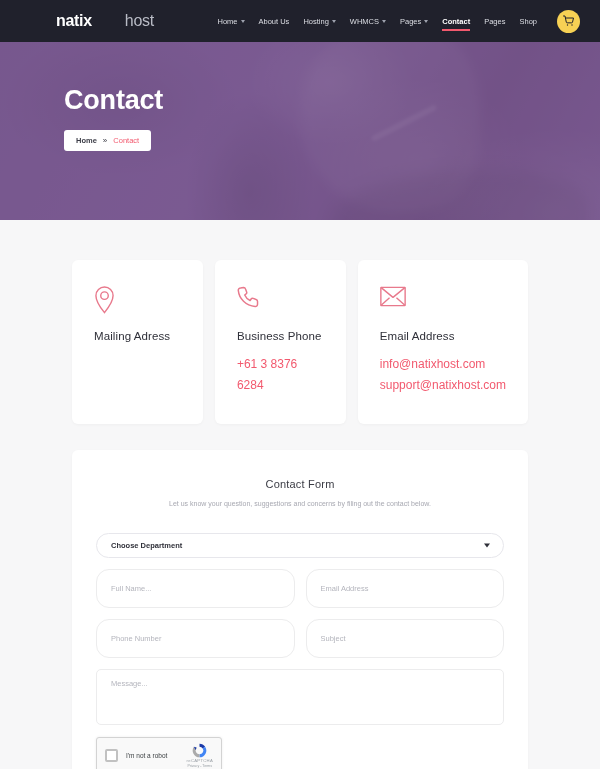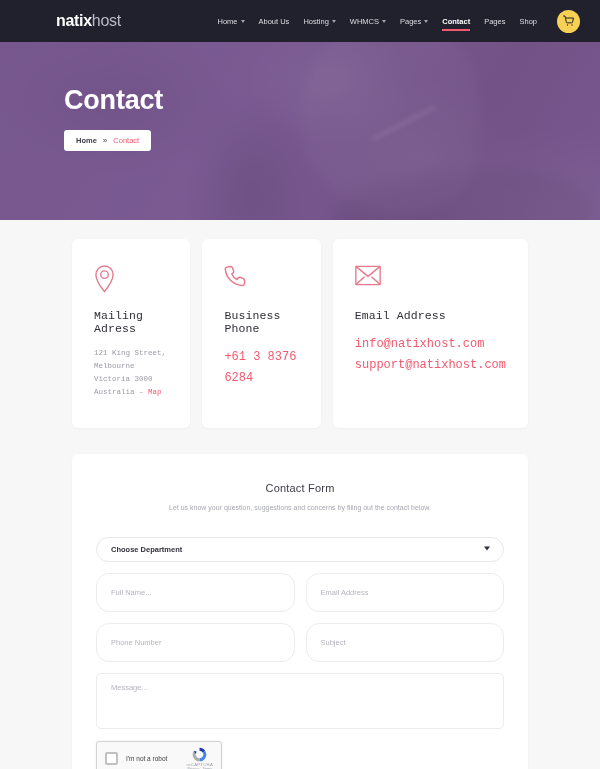--- a/index.html
+++ b/index.html
@@ -19,21 +19,21 @@
     padding: 0 20px 0 56px;
     position: relative;
     z-index: 5;
   }
   .logo {
     font-size: 16px;
     letter-spacing: -0.3px;
     white-space: nowrap;
   }
   .logo .b { color: #ffffff; font-weight: 700; }
-  .logo .l { color: #b9bcc6; font-weight: 400; }
+  .logo .l { color: #b9bcc6; font-weight: 400; margin-left: 33px; }
 
   .nav {
     margin-left: auto;
     display: flex;
     align-items: center;
     gap: 14px;
   }
   .nav-item {
     display: flex;
     align-items: center;
@@ -148,22 +148,21 @@
     font-size: 7.5px;
   }
   .crumb-home { color: #3a3b45; font-weight: 600; cursor: pointer; }
   .crumb-sep { color: #3a3b45; font-size: 8px; }
   .crumb-cur { color: #f2596e; }
 
   
   .cards {
     display: flex;
     gap: 12px;
-    padding: 19px 72px 0 72px;
-    font-family: Liberation Mono, monospace;
+    padding: 40px 72px 0 72px;
   }
   .card {
     flex: 1;
     background: #ffffff;
     border-radius: 6px;
     padding: 26px 22px 28px 22px;
     min-height: 126px;
     box-shadow: 0 1px 3px rgba(0,0,0,0.035);
   }
   .card-icon { height: 30px; margin-bottom: 14px; }
@@ -387,24 +386,20 @@
 <div class="cards">
 
   <div class="card">
     <div class="card-icon">
       <svg width="21" height="28" viewBox="0 0 24 32" fill="none" stroke="#e8798c" stroke-width="1.6">
         <path d="M12 1.2C6.6 1.2 2.2 5.6 2.2 11c0 7.4 9.8 19.4 9.8 19.4S21.8 18.4 21.8 11c0-5.4-4.4-9.8-9.8-9.8z"></path>
         <circle cx="12" cy="11" r="4.3"></circle>
       </svg>
     </div>
     <div class="card-title">Mailing Adress</div>
-    <div class="card-text">
-      <span>121 King Street, Melbourne</span><br>
-      <span>Victoria 3000 Australia – </span><span class="accent">Map</span>
-    </div>
   </div>
 
   <div class="card">
     <div class="card-icon">
       <svg width="22" height="26" viewBox="0 0 24 28" fill="none" stroke="#e8798c" stroke-width="1.6" stroke-linecap="round" stroke-linejoin="round">
         <path d="M7.2 1.5c1 0 1.8.6 2.1 1.5l1.2 3.3c.3.8.1 1.7-.6 2.2l-1.5 1.1c1.1 2.6 3.2 4.8 5.9 6l1.1-1.6c.5-.7 1.4-1 2.2-.7l3.3 1.2c.9.3 1.5 1.1 1.5 2.1v3.2c0 1.4-1.2 2.6-2.6 2.4C9.6 21.1 2.3 13.8 1.4 4.6 1.2 3.2 2.4 2 3.8 2z"></path>
       </svg>
     </div>
     <div class="card-title">Business Phone</div>
     <div class="card-text">

